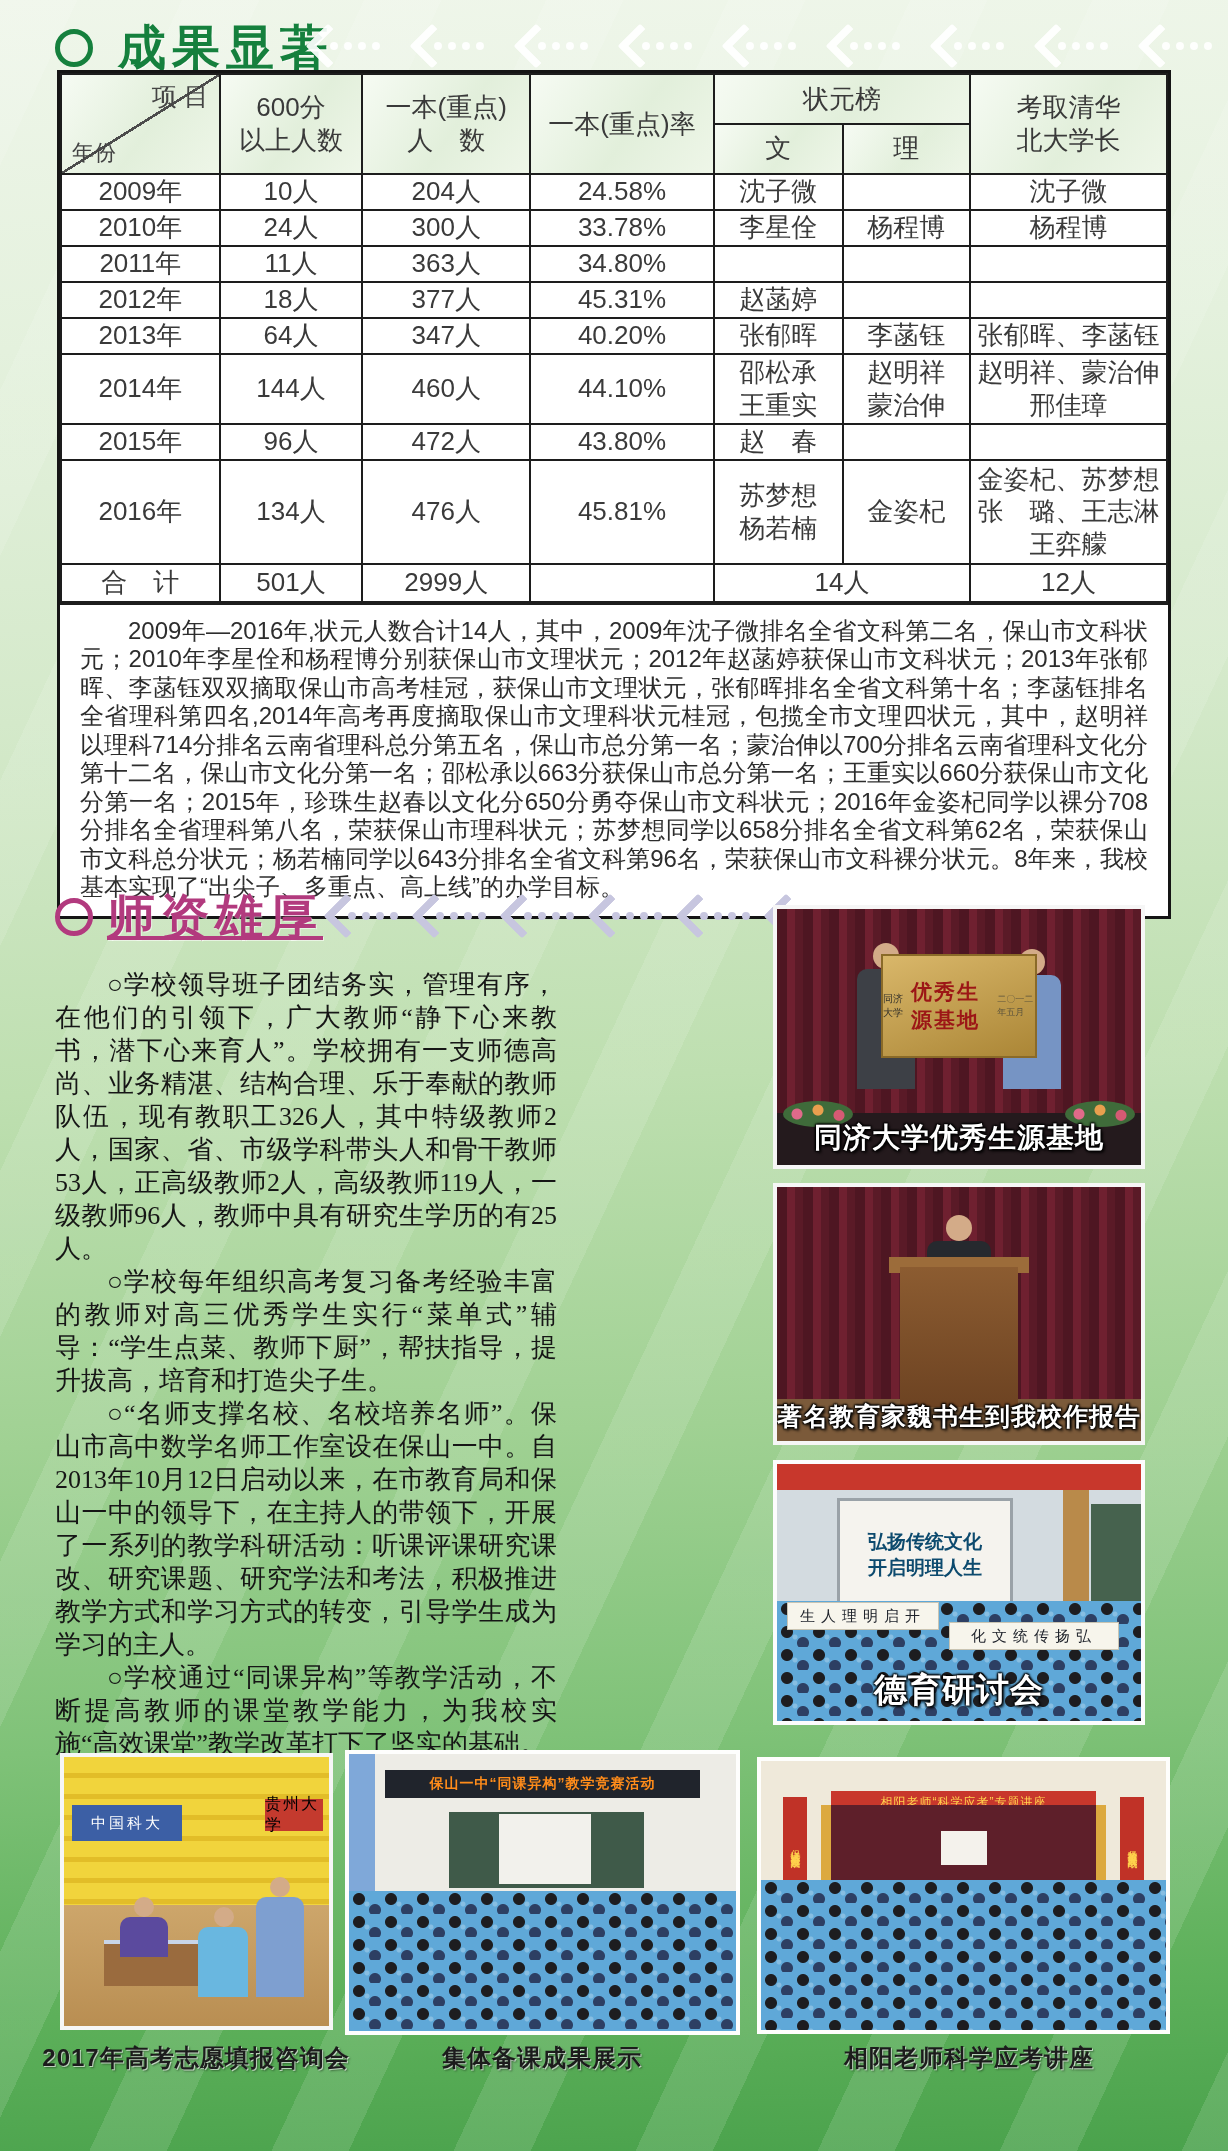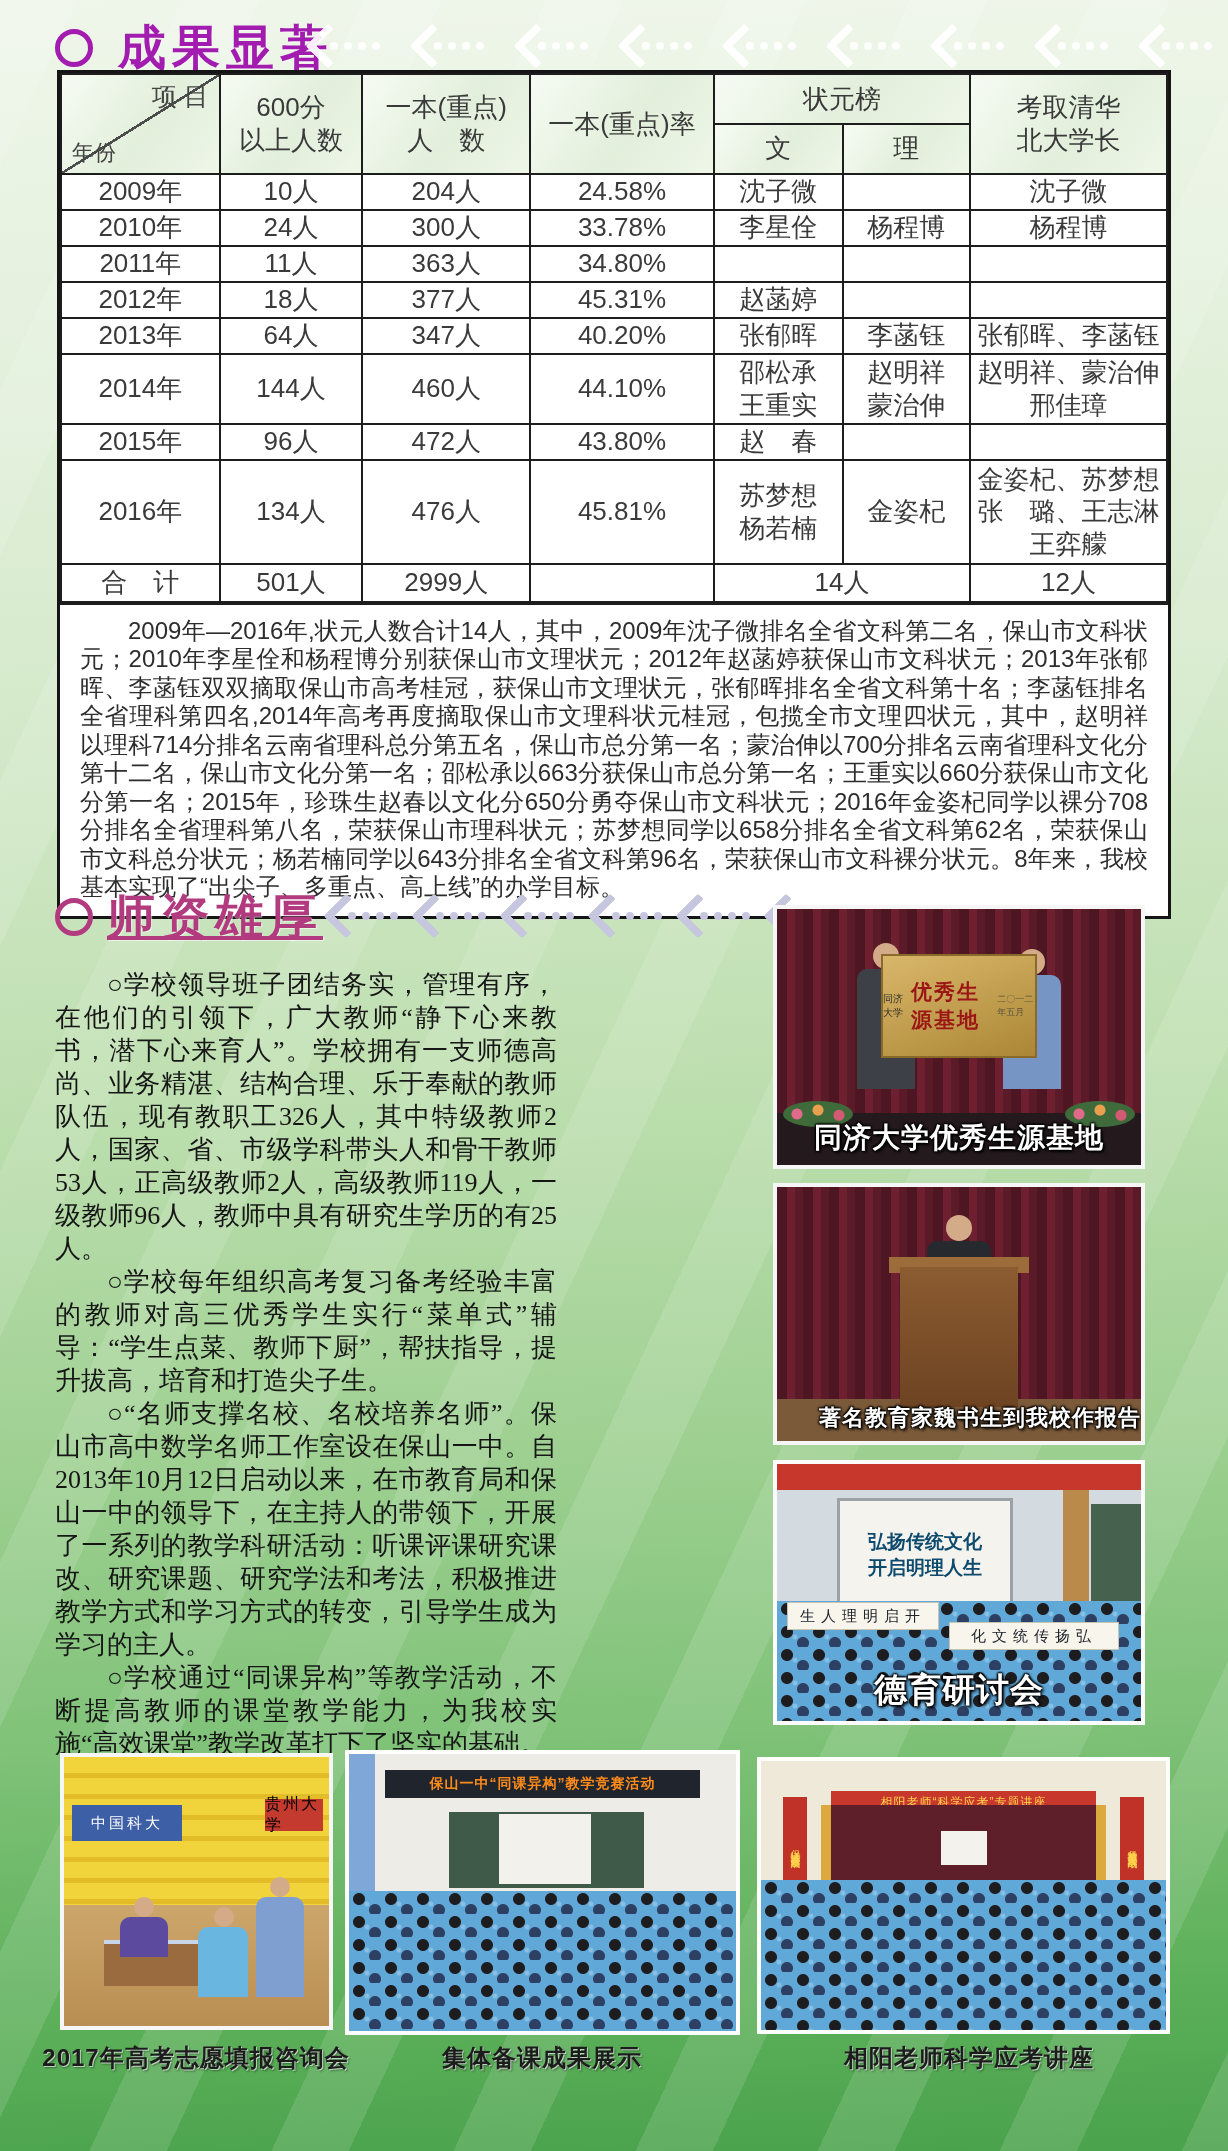--- a/index.html
+++ b/index.html
@@ -7,21 +7,21 @@
     width:1228px;height:2151px;position:relative;overflow:hidden;
     font-family:"Liberation Sans","DejaVu Sans",sans-serif;
     background:
       repeating-linear-gradient(115deg, rgba(255,255,255,0.12) 0 70px, rgba(255,255,255,0) 70px 165px),
       linear-gradient(178deg,#eff6ea 0%,#e4f1dd 16%,#d4e9ca 33%,#bedfb0 50%,#a0d193 66%,#7fc278 80%,#5db05a 92%,#4aa24c 100%);
   }
   
   .section-title{position:absolute;display:flex;align-items:center;gap:14px;}
   .title-circle{width:28px;height:28px;border:5px solid currentColor;border-radius:50%;flex:0 0 auto;}
   .title-text{font-size:48px;font-weight:900;letter-spacing:6px;text-shadow:1px 1px 0 rgba(255,255,255,0.55);}
-  #title1{left:55px;top:16px;color:#a21caf;gap:25px;}
+  #title1{left:55px;top:16px;color:#15803d;gap:25px;}
   #title2{left:55px;top:885px;color:#b23a7e;text-decoration:underline;}
   
   .arrows{position:absolute;display:flex;}
   .arrow{display:flex;align-items:center;}
   .arrow-head{width:24px;height:24px;border-left:8px solid currentColor;border-bottom:8px solid currentColor;transform:rotate(45deg);border-radius:3px;}
   .arrow-shaft{width:50px;border-top:8px dotted currentColor;margin-left:-14px;}
   #arrows1{left:312px;top:30px;gap:36px;color:rgba(255,255,255,0.92);}
   #arrows2{left:330px;top:900px;gap:20px;color:#c7c6df;}
   
   #result-box{position:absolute;left:57px;top:70px;width:1114px;border:3px solid #151515;background:#fff;box-sizing:border-box;}
@@ -347,21 +347,21 @@
   <div class="photo-caption">同济大学优秀生源基地</div>
 </div>
 
 <div class="photo" id="photo-wei">
   <div class="curtain"></div>
   <div class="floor"></div>
   <div class="head" style="left:50%;top:28px;transform:translateX(-50%);width:26px;height:26px;"></div>
   <div class="torso" style="left:50%;top:54px;transform:translateX(-50%);width:64px;height:50px;background:#26292e;"></div>
   <div id="podium-top"></div>
   <div id="podium"></div>
-  <div class="photo-caption" style="font-size:22px;text-align:right;">著名教育家魏书生到我校作报告</div>
+  <div class="photo-caption" style="font-size:25px;text-align:right;">著名教育家魏书生到我校作报告</div>
 </div>
 
 <div class="photo" id="photo-deyu">
   <div class="top-banner"></div>
   <div class="pillar"></div>
   <div class="board"></div>
   <div id="deyu-screen">弘扬传统文化
 开启明理人生</div>
   <div class="students crowd"></div>
   <div class="scroll" id="scroll-left">生人理明启开</div>

